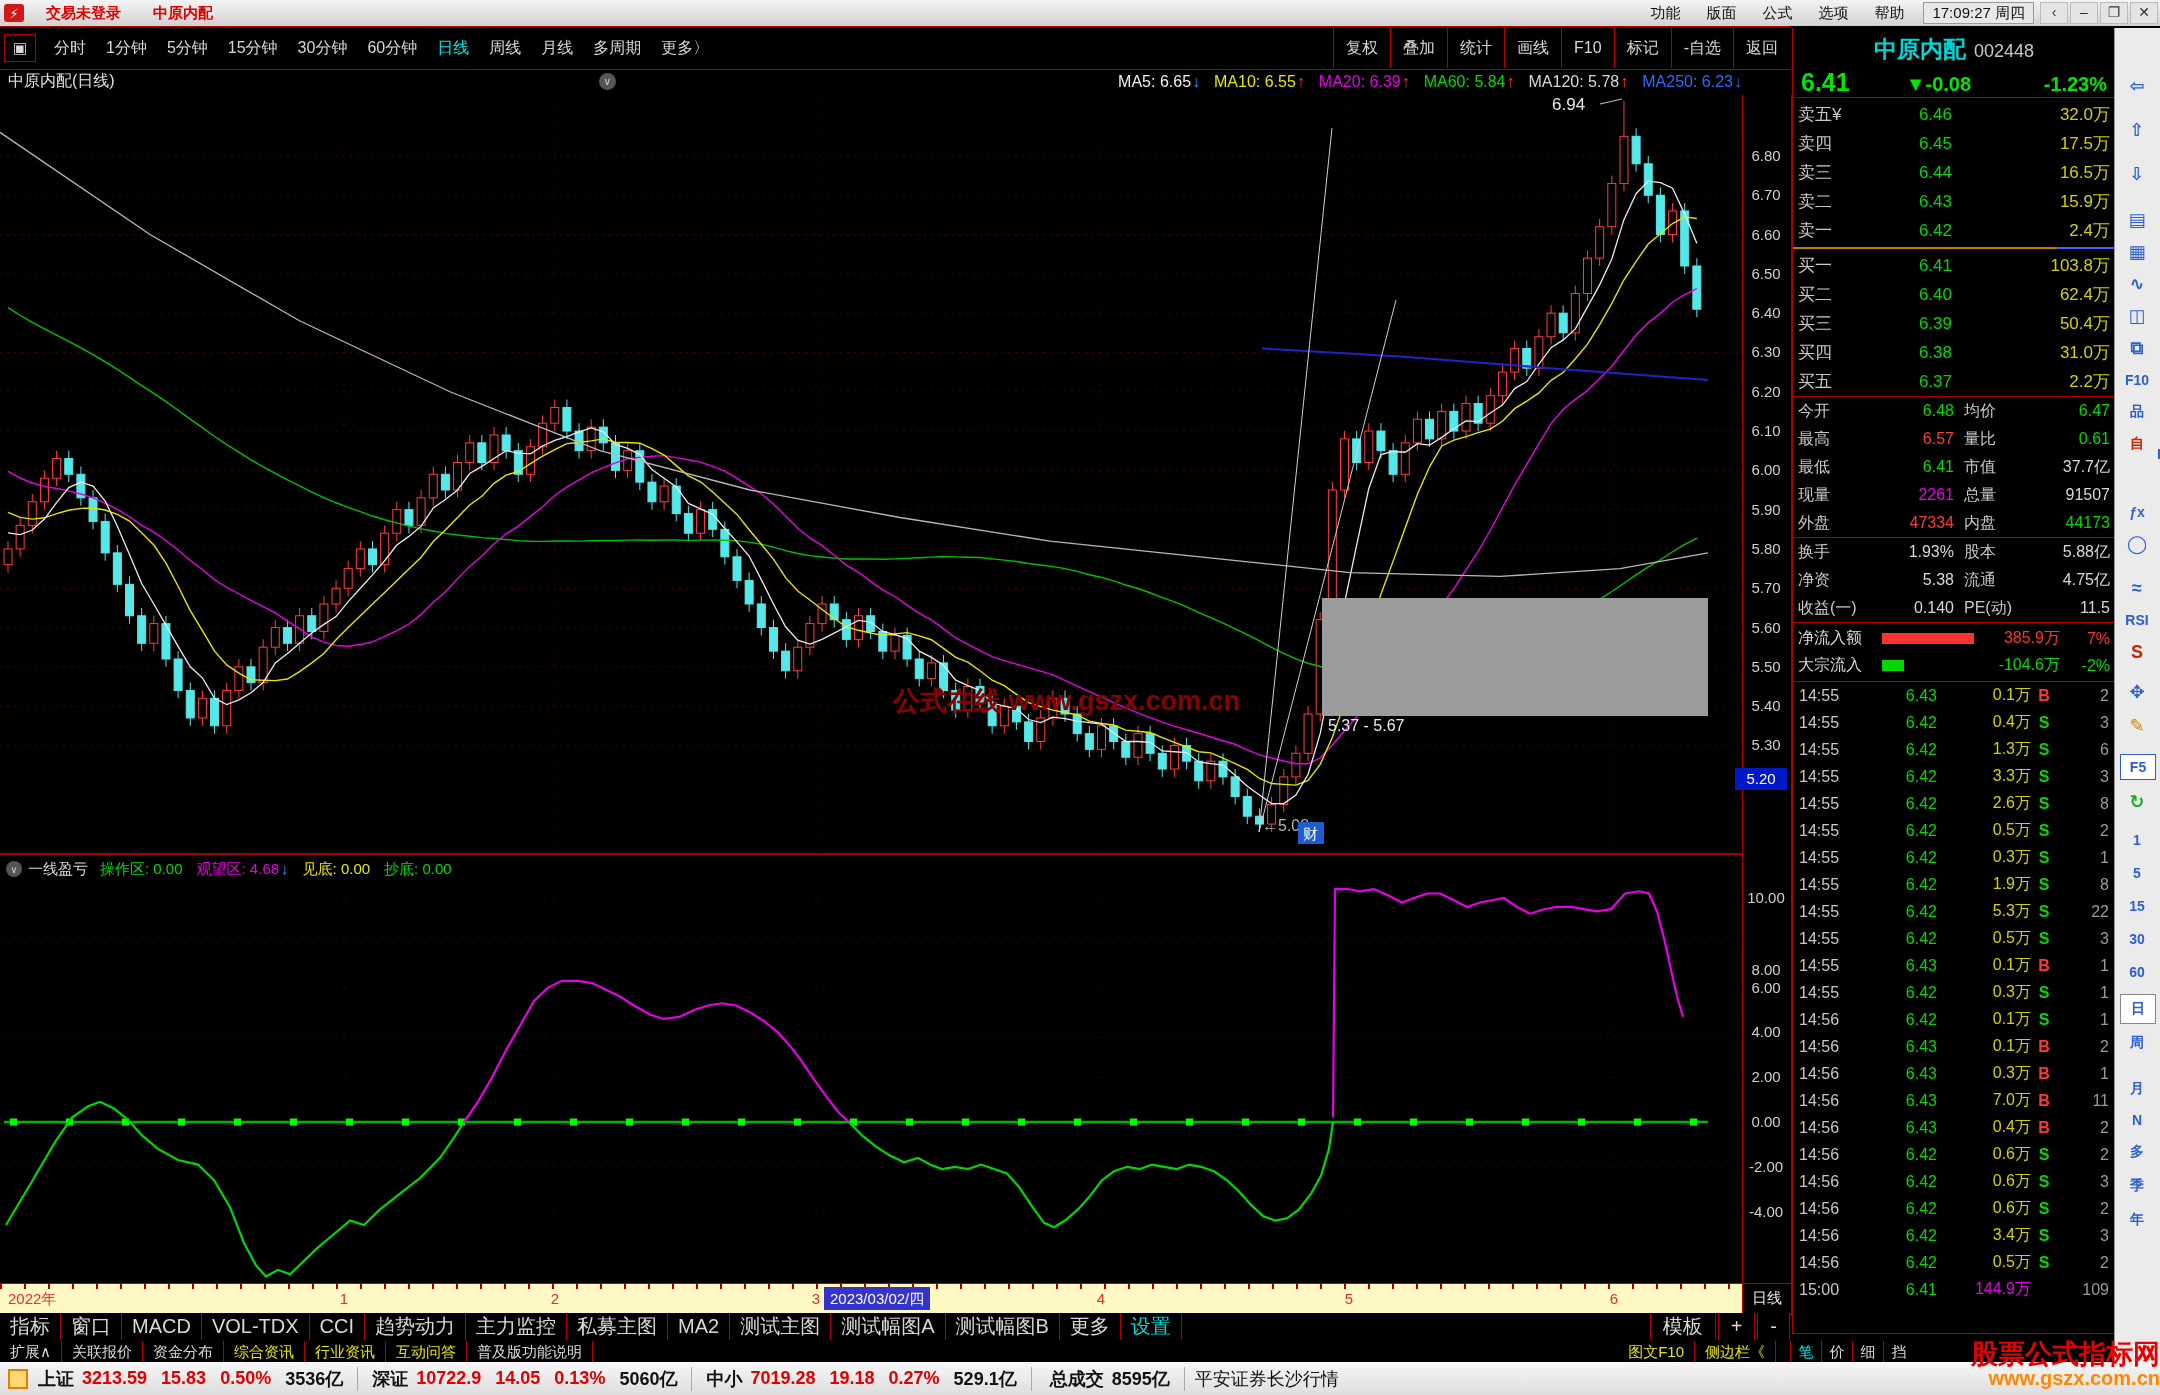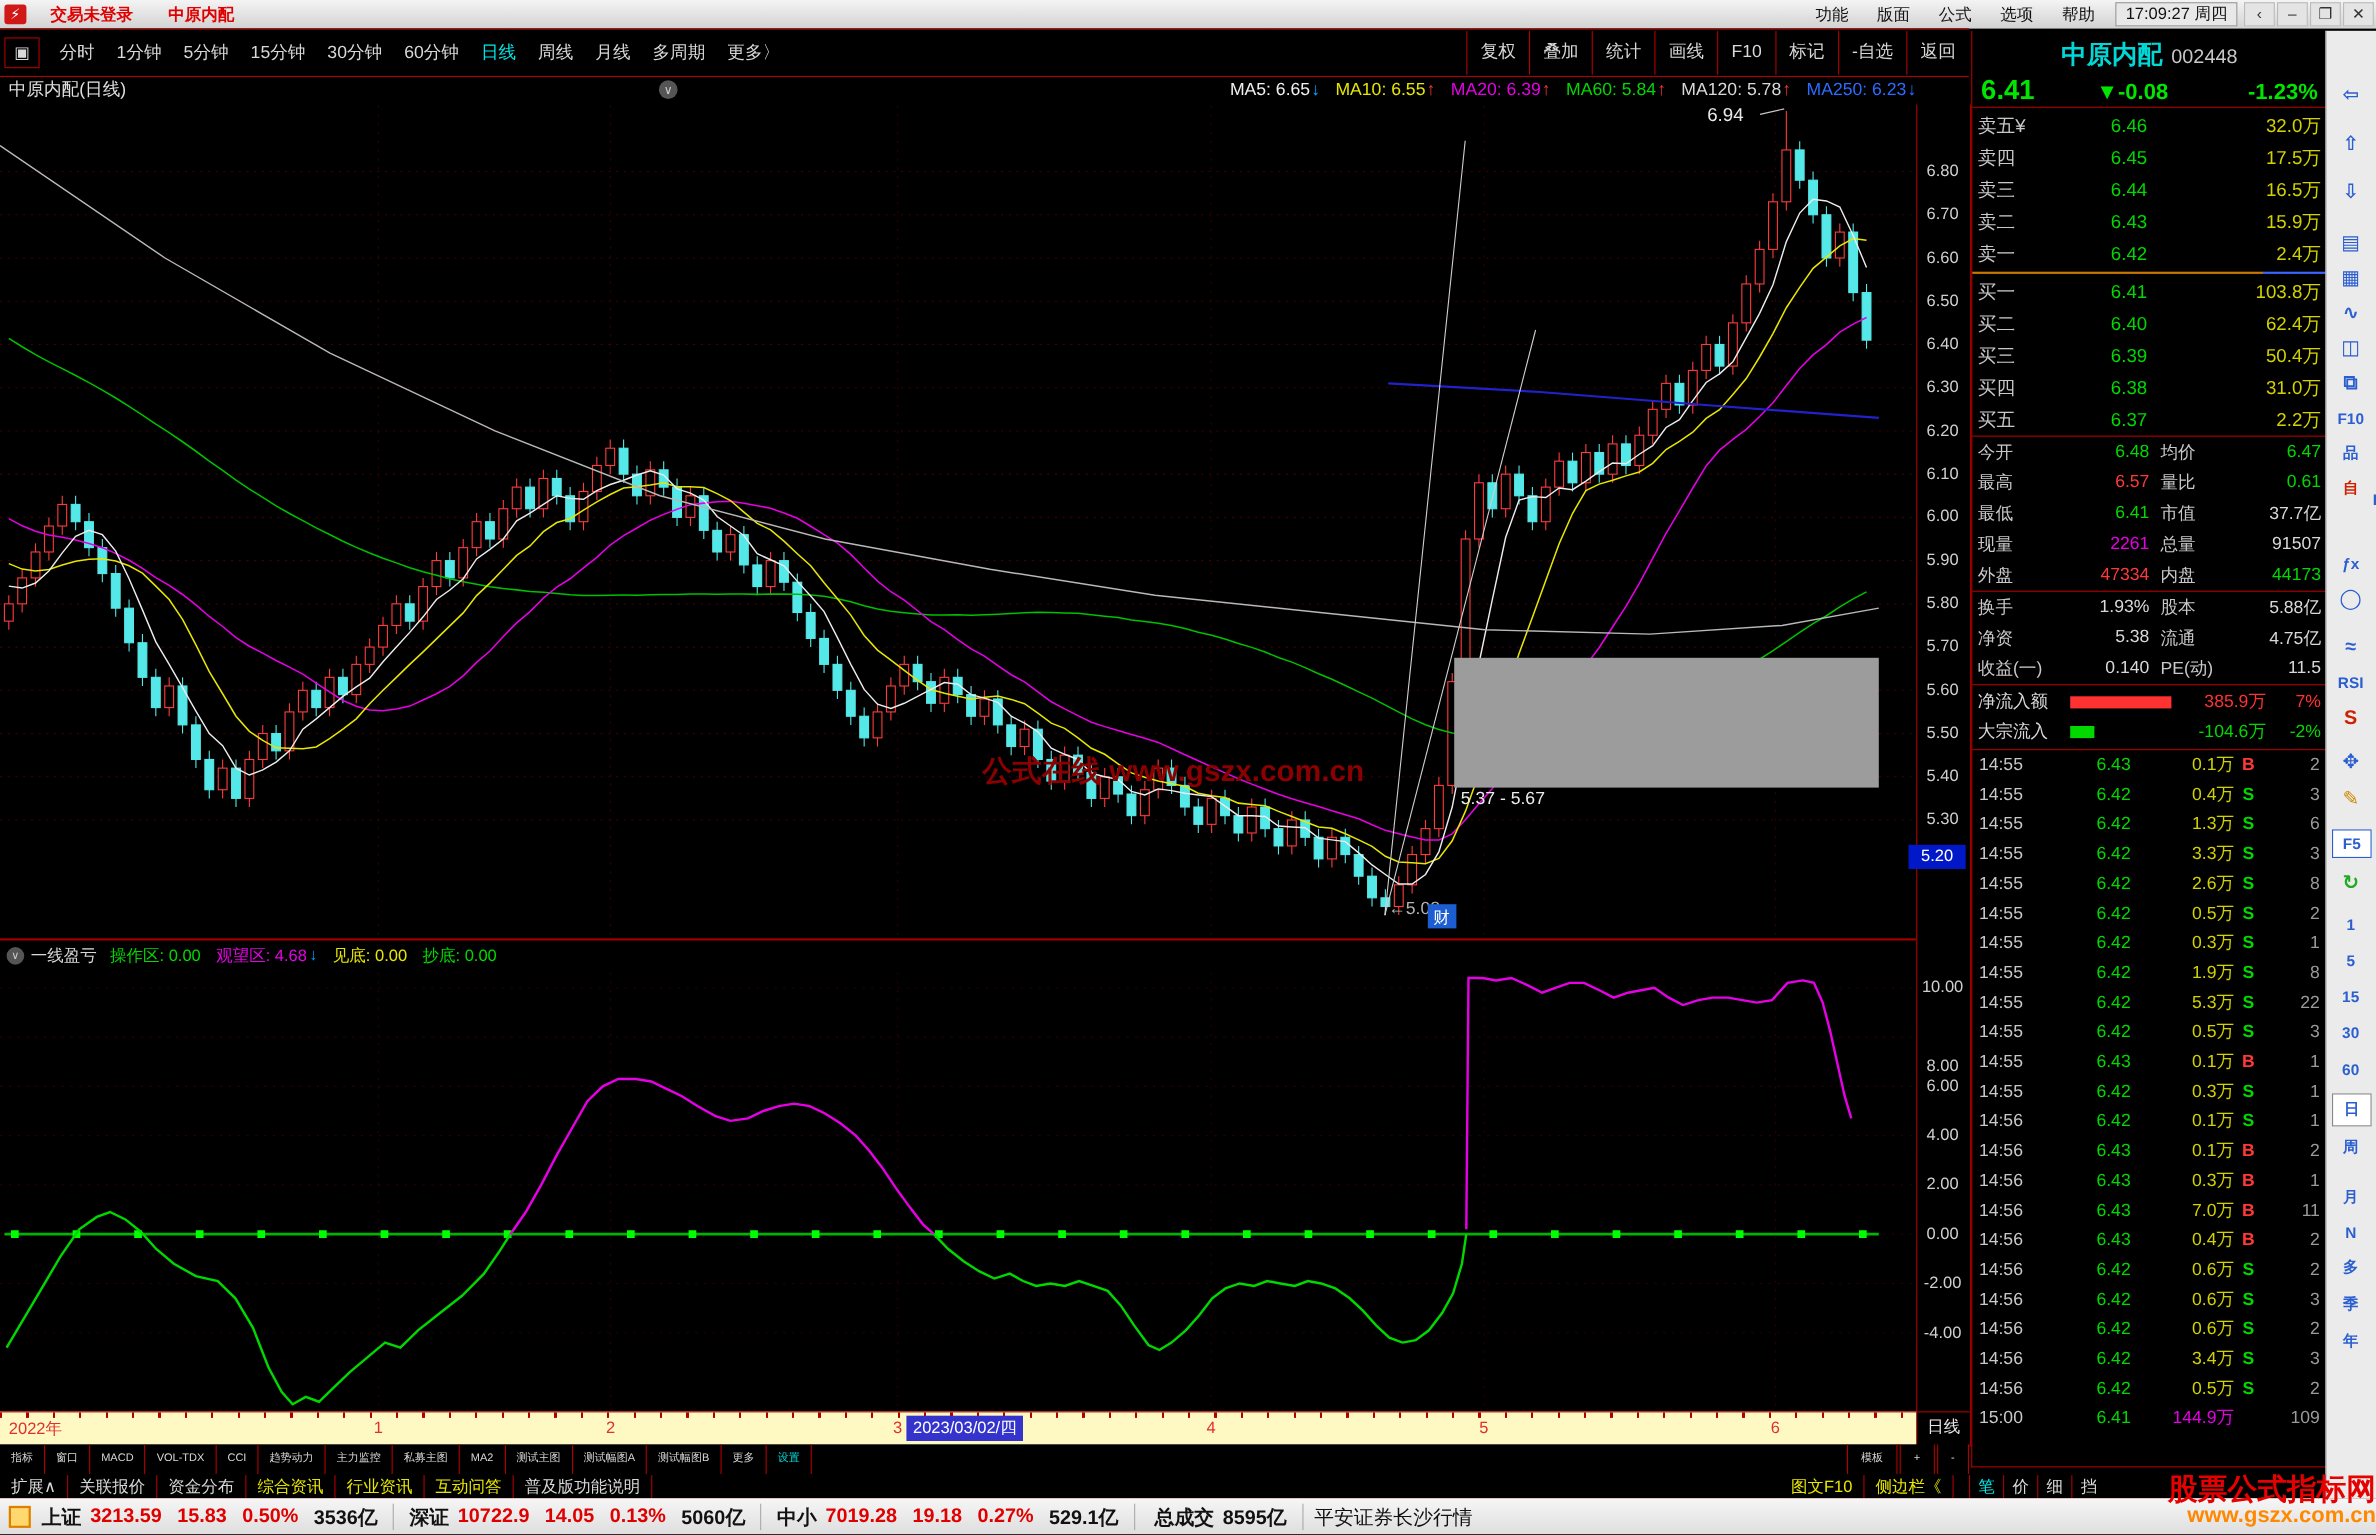--- a/index.html
+++ b/index.html
@@ -56,21 +56,21 @@
   #time-axis{left:0;top:1283px;width:1742px;height:30px;background:#fef9c3;border-top:1px solid #b00000;
              border-bottom:1px solid #b00000;}
   #ta-ticks{position:absolute;left:0;top:0;width:100%;height:5px;
             background:repeating-linear-gradient(90deg,#b00000 0 2px,transparent 2px 24px);}
   .ta-label{position:absolute;top:6px;color:#e03030;font-size:15px;transform:translateX(-50%);}
   #ta-year{position:absolute;left:8px;top:6px;color:#e03030;font-size:15px;}
   #ta-highlight{position:absolute;top:3px;height:23px;background:#3434cc;color:#fff;font-size:15px;
                 line-height:23px;padding:0 6px;}
   
   #tabs-row{left:0;top:1313px;width:1790px;height:27px;display:flex;background:#000;
-            border-bottom:1px solid #b00000;font-size:10px;}
+            border-bottom:1px solid #b00000;font-size:20px;}
   .tab{padding:0 10px;border-right:1px solid #b00000;color:#d8d8d8;line-height:26px;}
   #tabs-spacer{flex:1;}
   .tmpl-btn{border-left:1px solid #b00000;border-right:1px solid #b00000;color:#d8d8d8;
             line-height:26px;padding:0 12px;margin-left:2px;}
   #info-row{left:0;top:1340px;width:2114px;height:22px;display:flex;background:#000;font-size:15px;
             border-bottom:1px solid #b00000;align-items:center;}
   .info-item{padding:0 10px;border-right:1px solid #b00000;color:#d8d8d8;line-height:21px;}
   .info-yellow{color:#e6e600;}
   #info-spacer{flex:1;}
   .detail-tab{width:30px;text-align:center;border-left:1px solid #b00000;color:#d8d8d8;line-height:21px;}

